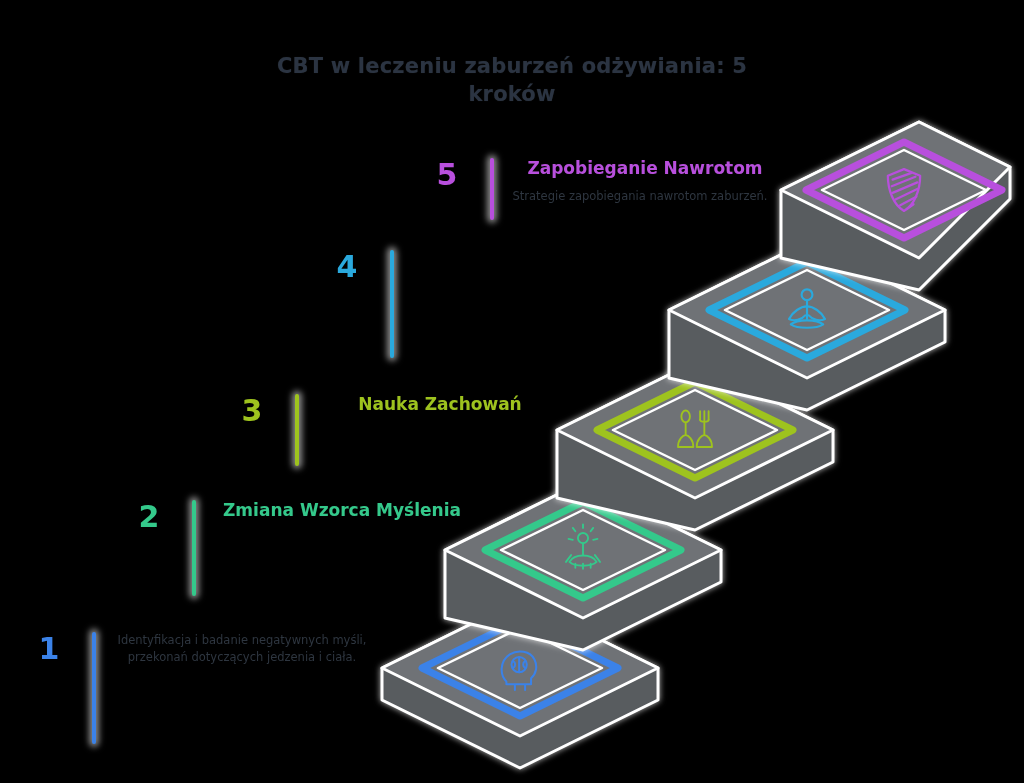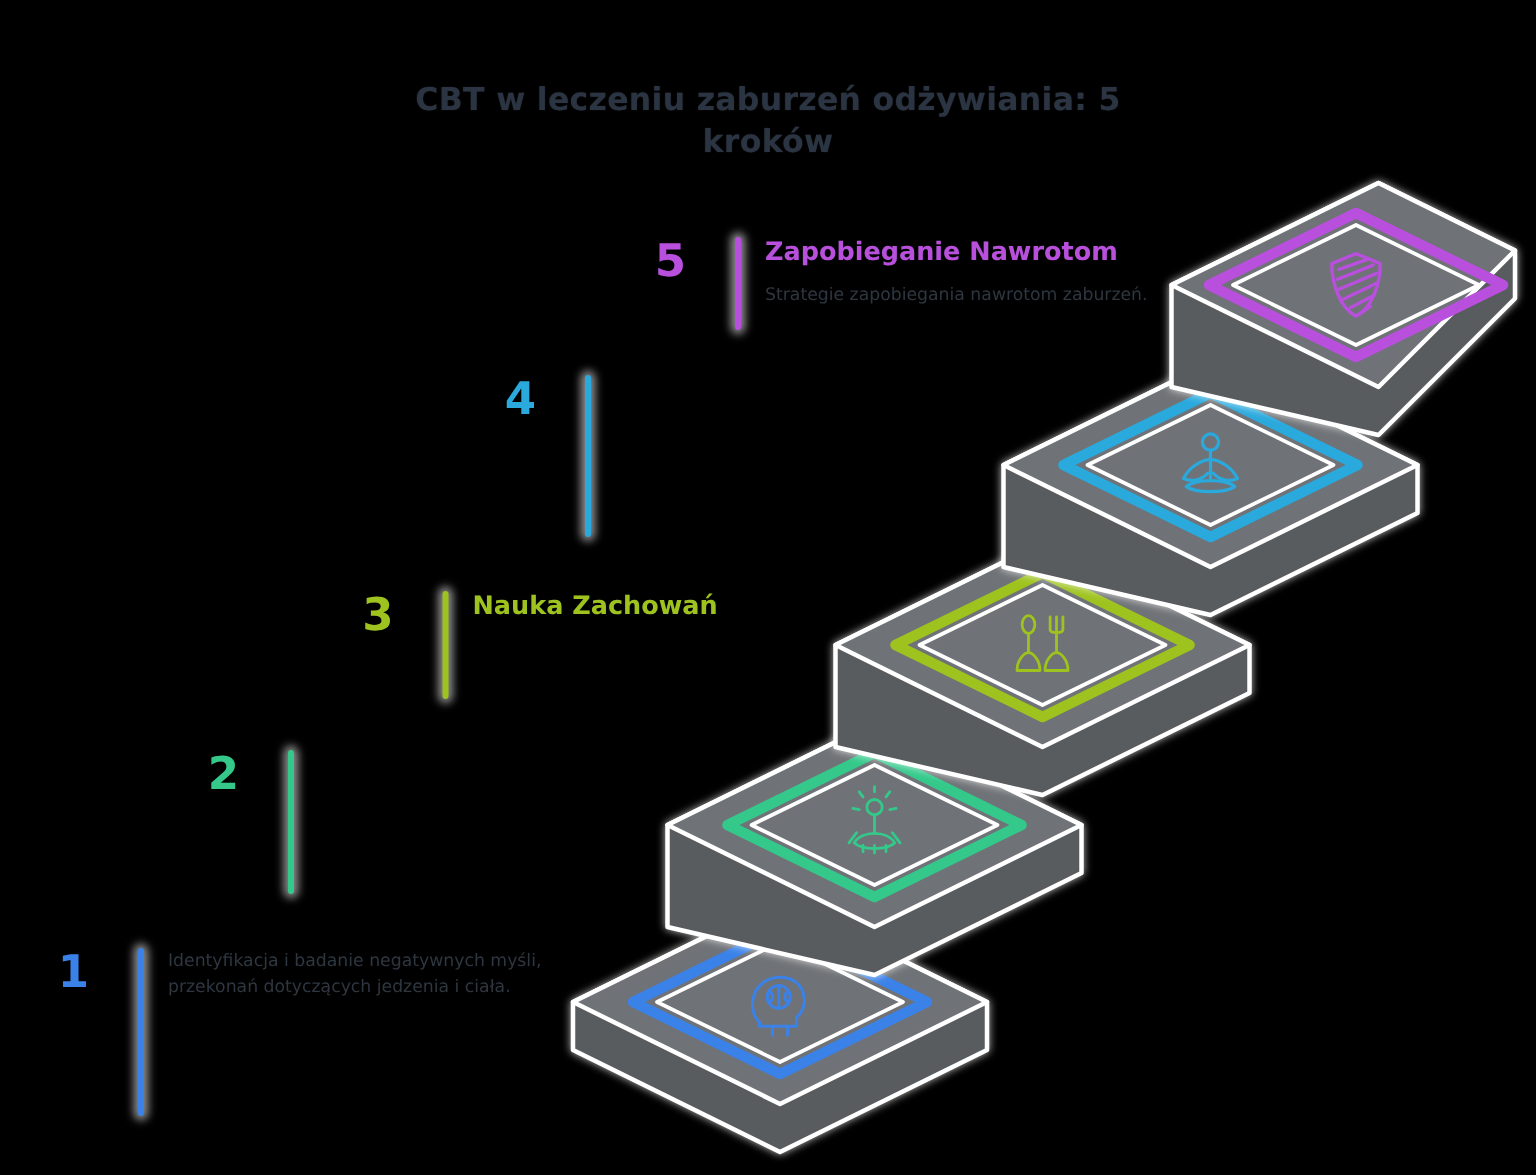--- a/index.html
+++ b/index.html
@@ -35,21 +35,21 @@
   .num{
     font-size:30px;font-weight:bold;line-height:1;
     width:34px;text-align:center;flex:none;
     margin-top:2px;
   }
   .bar{
     width:4px;border-radius:2px;flex:none;
     margin:0 16px 0 26px;
     box-shadow:0 0 6px 3px rgba(255,255,255,.55);
   }
-  .texts{flex:1;}
+  .texts{flex:1;text-align:center;}
   .b-title{
     font-weight:bold;font-size:17px;line-height:1.25;
     margin:0 0 9px 0;
     text-shadow:0 0 1px rgba(255,255,255,.08);
   }
   .b-desc{
     font-size:11.5px;line-height:1.5;
     color:#2e3640;
     margin:0;
     max-width:260px;
@@ -174,20 +174,21 @@
     <div class="bar" style="background: rgb(158, 195, 30);"></div>
     <div class="texts">
       <div class="b-title" style="color: rgb(158, 195, 30);">Nauka Zachowań</div>
     </div>
   </div>
 
   <div class="block" id="blk2">
     <div class="num" style="color: rgb(52, 201, 139);">2</div>
     <div class="bar" style="background: rgb(52, 201, 139);"></div>
     <div class="texts">
+      <div class="b-title" style="color: rgb(52, 201, 139);">Zmiana Wzorca Myślenia</div>
     </div>
   </div>
 
   <div class="block" id="blk1">
     <div class="num" style="color: rgb(59, 130, 232);">1</div>
     <div class="bar" style="background: rgb(59, 130, 232);"></div>
     <div class="texts">
       <div class="b-desc">Identyfikacja i badanie negatywnych myśli, przekonań dotyczących jedzenia i ciała.</div>
     </div>
   </div>

